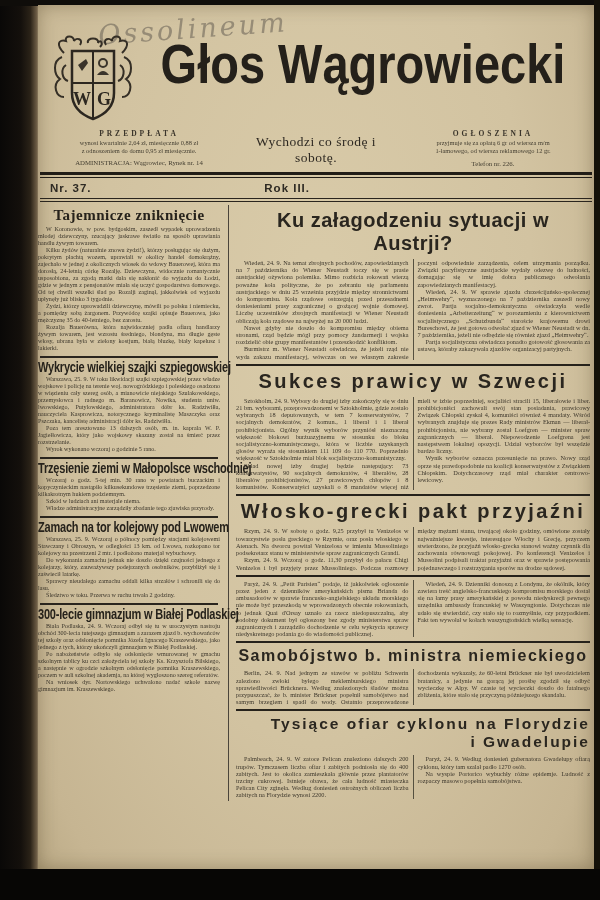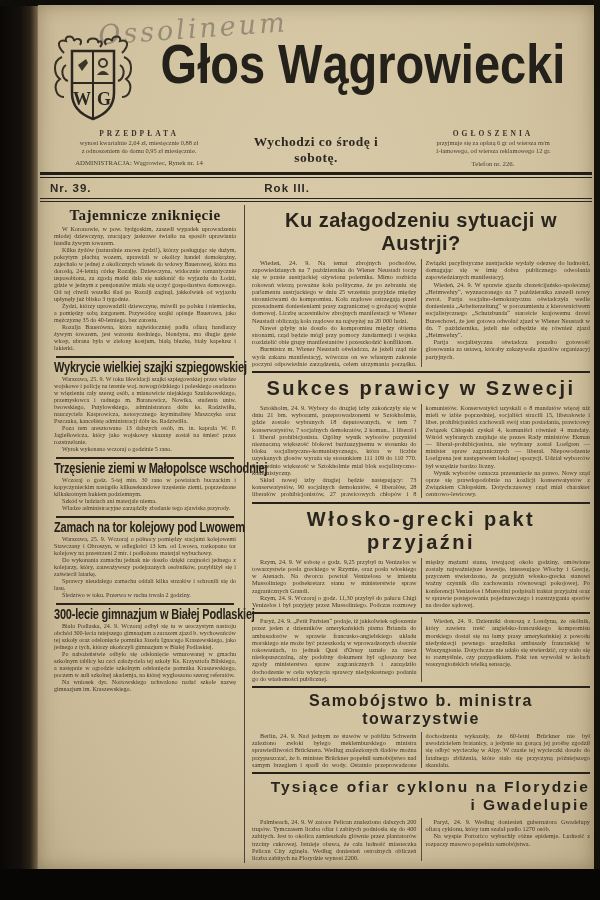--- a/index.html
+++ b/index.html
@@ -35,33 +35,33 @@
     position:absolute;left:100px;top:26px;width:450px;margin:0;
     font-family:"Liberation Sans", sans-serif;font-weight:bold;
     font-size:47px;letter-spacing:0px;color:#24201a;text-align:center;
     transform:scaleY(1.18);transform-origin:top center;white-space:nowrap;
   }
   .info-row{display:flex;align-items:flex-start;padding:0 6px 4px 6px;}
   .info-col{width:190px;font-size:6.4px;line-height:8px;text-align:center;color:#464033;}
   .info-head{font-size:7.5px;letter-spacing:3px;font-weight:bold;margin-bottom:1px;color:#3a342a;}
   .admin{margin-top:4px;font-size:6.8px;}
   .phone{margin-top:5px;font-size:6.8px;}
-  .motto{flex:1;align-self:flex-end;text-align:center;font-size:13.5px;font-weight:bold;color:#2e2922;padding-bottom:2px;letter-spacing:.5px;}
+  .motto{flex:1;align-self:flex-end;text-align:center;font-size:13.5px;font-weight:normal;color:#2e2922;padding-bottom:2px;letter-spacing:.5px;}
   .rule-heavy{border-top:3px solid #211d17;border-bottom:1px solid #211d17;height:2px;margin:0 2px;}
   .rule-double{border-top:1px solid #2a251e;border-bottom:1px solid #2a251e;height:2px;margin:0 2px;}
   
   .dateline{
     display:flex;align-items:center;padding:4px 10px;margin:0 2px;
     font-family:"Liberation Sans", sans-serif;color:#2e2a23;
   }
   .dl-issue{width:170px;font-size:11.5px;font-weight:bold;letter-spacing:1px;}
   .dl-date{flex:1;text-align:center;font-size:11.5px;font-weight:bold;letter-spacing:.8px;}
   .dl-year{width:90px;text-align:right;font-size:11.5px;font-weight:bold;letter-spacing:1px;}
   
-  .body-cols{display:flex;padding:3px 4px 0 16px;}
+  .body-cols{display:flex;padding:3px 4px 0 0;}
   .col-left{width:182px;padding-right:5px;}
   .col-divider{width:1px;background:#4a443a;margin:0 3px;}
   .col-main{flex:1;padding-left:4px;}
   .article{margin-bottom:2px;}
   .para{margin:0;text-indent:8px;text-align:justify;}
   .col-left .para{font-size:6.1px;line-height:7px;}
   .col-main .para{font-size:6.3px;line-height:7.2px;}
   h2{margin:0;color:#26221b;font-weight:bold;text-align:center;}
   .head-serif{font-family:"Liberation Serif", serif;font-size:15px;letter-spacing:.5px;margin:2px 0 2px 0;}
   .head-cond{
@@ -123,21 +123,21 @@
       <div class="info-head">OGŁOSZENIA</div>
       <div>przyjmuje się za opłatą 6 gr od wiersza m/m</div>
       <div>1-łamowego, od wiersza reklamowego 12 gr.</div>
       <div class="phone">Telefon nr. 226.</div>
     </div>
   </div>
 
   <div class="rule-heavy"></div>
 
   <div class="dateline">
-    <span class="dl-issue">Nr. 39.</span>
+    <span class="dl-issue">Nr. 37.</span>
     <span class="dl-year">Rok III.</span>
   </div>
 
   <div class="rule-double"></div>
 
   <div class="body-cols">
 
     <div class="col-left">
       <div class="article">
         <h2 class="head-serif">Tajemnicze zniknięcie</h2>
@@ -219,21 +219,21 @@
       </div>
       <div class="sep-main"></div>
       <div class="article">
         <div class="twocol">
             <p class="para">Paryż, 24. 9. „Petit Parisien“ podaje, iż jakkolwiek ogłoszenie przez jeden z dzienników amerykańskich pisma Brianda do ambasadorów w sprawie francusko-angielskiego układu morskiego nie może być przeszkodą w wprowadzonych obecnie rokowaniach, to jednak Quai d'Orsay uznało za rzecz niedopuszczalną, aby podobny dokument był ogłoszony bez zgody ministerstwa spraw zagranicznych i zarządziło dochodzenie w celu wykrycia sprawcy niedyskretnego podania go do wiadomości publicznej.</p>
             <p class="para">Wiedeń, 24. 9. Dzienniki donoszą z Londynu, że okólnik, który zawiera treść angielsko-francuskiego kompromisu morskiego dostał się na łamy prasy amerykańskiej z powodu niedyskrecji pewnego urzędnika ambasady francuskiej w Waszyngtonie. Dotychczas nie udało się stwierdzić, czy stało się to rozmyślnie, czy przypadkiem. Fakt ten wywołał w kołach waszyngtońskich wielką sensację.</p>
           </div>
       </div>
       <div class="sep-main"></div>
       <div class="article">
-        <h2 class="head-main hm-md">Samobójstwo b. ministra towarzystwie</h2>
+        <h2 class="head-main hm-md">Samobójstwo b. ministra niemieckiego</h2>
         <div class="twocol">
             <p class="para">Berlin, 24. 9. Nad jednym ze stawów w pobliżu Schwerin zaleziono zwłoki byłego meklemburskiego ministra sprawiedliwości Brücknera. Według znalezionych śladów można przypuszczać, że b. minister Brückner popełnił samobójstwo nad samym brzegiem i spadł do wody. Ostatnio przeprowadzone dochodzenia wykazały, że 60-letni Brückner nie był uwodzicielem bratanicy, a jedynie na gorącą jej prośbę zgodził się odbyć wycieczkę w Alpy. W czasie tej wycieczki doszło do fatalnego zbliżenia, które stało się przyczyną późniejszego skandalu.</p>
           </div>
       </div>
       <div class="sep-main"></div>
       <div class="article">
         <h2 class="head-main hm-2l"><span>Tysiące ofiar cyklonu na Florydzie</span><br><span>i Gwadelupie</span></h2>
         <div class="twocol">
             <p class="para">Palmbeach, 24. 9. W zatoce Pelican znaleziono dalszych 200 trupów. Tymczasem liczba ofiar i zabitych podniosła się do 400 zabitych. Jest to okolica zamieszkała głównie przez plantatorów trzciny cukrowej. Istnieje obawa, że cała ludność miasteczka Pelican City zginęła. Według doniesień ostrożnych obliczeń liczba zabitych na Florydzie wynosi 2200.</p>
             <p class="para">Paryż, 24. 9. Według doniesień gubernatora Gwadelupy ofiarą cyklonu, który tam szalał padło 1270 osób.</p>

